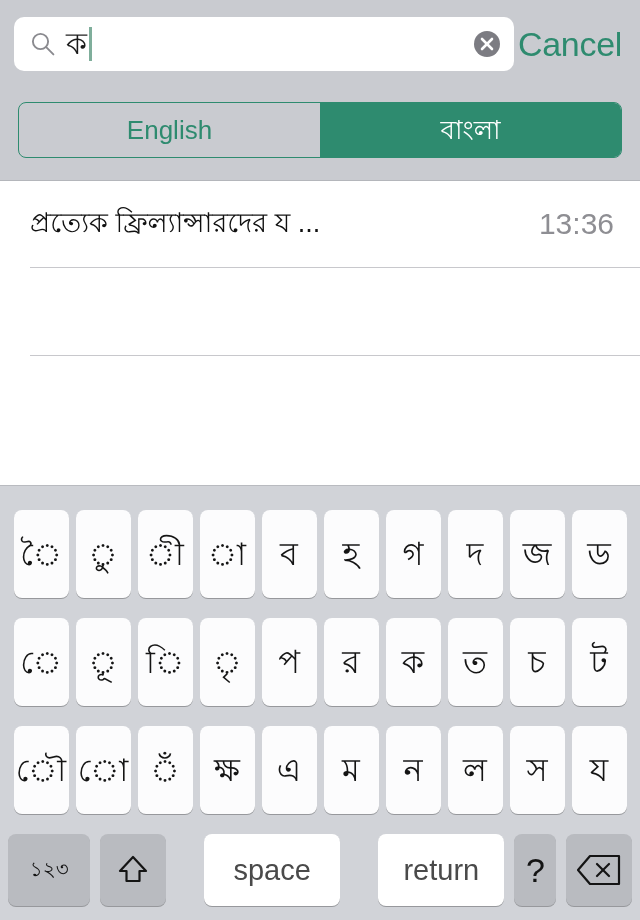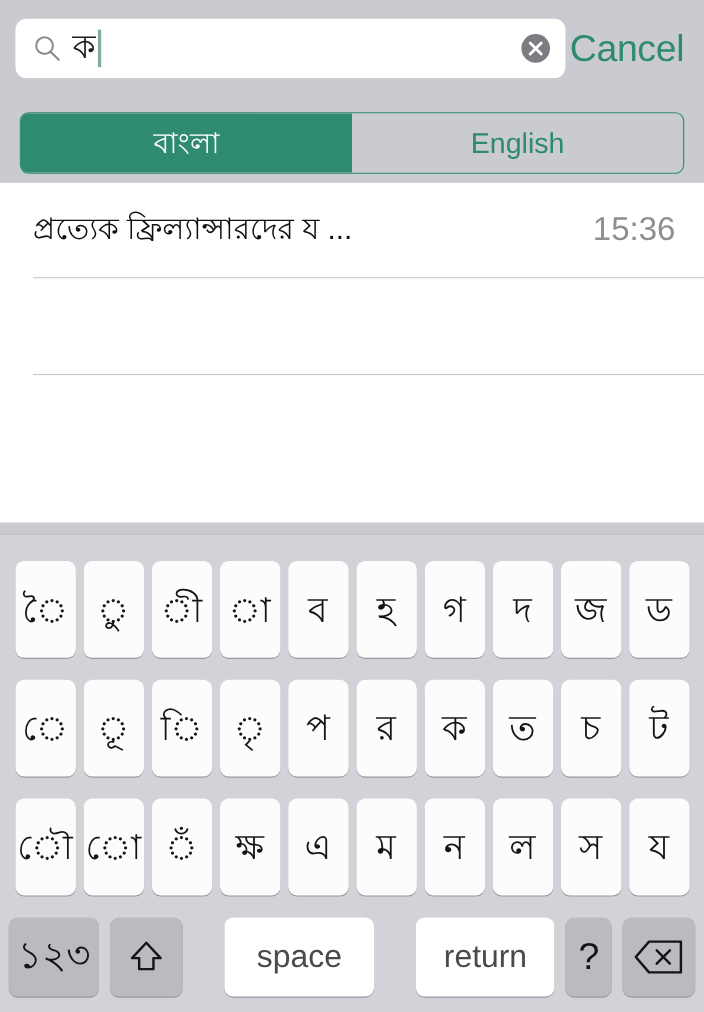--- a/index.html
+++ b/index.html
@@ -55,21 +55,21 @@
   .segment {
     flex:1 1 50%; display:flex; align-items:center; justify-content:center;
     font-size:26px; cursor:pointer; line-height:1;
   }
   .segment.inactive { color:#2e8b6f; background:transparent; }
   .segment.active { color:#ffffff; background:#2e8b6f; }
   .segment .seg-label-bn { font-family:"Liberation Sans","DejaVu Sans",sans-serif; }
 
   
   .results {
-    position:absolute; left:0; top:165px; width:640px; height:310px;
+    position:absolute; left:0; top:180px; width:640px; height:310px;
     background:#ffffff;
   }
   .results-top-line {
     position:absolute; left:0; top:0; width:640px; height:1px;
     background:#b4b6bb;
   }
   .result-row {
     position:relative; height:88px; display:flex; align-items:center;
     padding:0 26px 0 30px; cursor:pointer;
   }
@@ -112,21 +112,21 @@
     font-size:32px; color:#141414; cursor:pointer;
     font-family:"Liberation Sans","DejaVu Sans",sans-serif;
     line-height:1;
   }
   .key .vowel-glyph { font-size:31px; }
 
   .key-fn {
     background:#b9bbc0; border-radius:8px; height:72px;
     display:flex; align-items:center; justify-content:center;
     box-shadow:0 1px 0 rgba(0,0,0,0.28); cursor:pointer;
-    color:#141414; font-size:34px;
+    color:#141414; font-size:20px;
     font-family:"Liberation Sans","DejaVu Sans",sans-serif;
   }
   .key-white {
     background:#ffffff; border-radius:8px; height:72px;
     display:flex; align-items:center; justify-content:center;
     box-shadow:0 1px 0 rgba(0,0,0,0.28); cursor:pointer;
     color:#4a4a4a; font-size:29px;margin-left:28px;
   }
   .k-num   { width:98px; }
   .k-shift { width:78px; }
@@ -155,34 +155,34 @@
           <circle cx="17" cy="17" r="13" fill="#7c7c82"></circle>
           <line x1="12" y1="12" x2="22" y2="22" stroke="#ffffff" stroke-width="2.6" stroke-linecap="round"></line>
           <line x1="22" y1="12" x2="12" y2="22" stroke="#ffffff" stroke-width="2.6" stroke-linecap="round"></line>
         </svg>
       </div>
     </div>
     <div class="cancel-btn">Cancel</div>
   </div>
 
   <div class="segmented">
+    <div class="segment inactive">
+      <span>English</span>
+    </div>
     <div class="segment active">
       <span class="seg-label-bn">বাংলা</span>
     </div>
-    <div class="segment inactive">
-      <span>English</span>
-    </div>
   </div>
 
   <div class="results">
     <div class="results-top-line"></div>
 
     <div class="result-row">
       <span class="result-title">প্রত্যেক ফ্রিল্যান্সারদের য ...</span>
-      <span class="result-time">15:36</span>
+      <span class="result-time">13:36</span>
       <div class="row-sep"></div>
     </div>
 
 
     <div class="empty-row">
       <div class="row-sep"></div>
     </div>
     <div class="empty-row"></div>
   </div>
 

